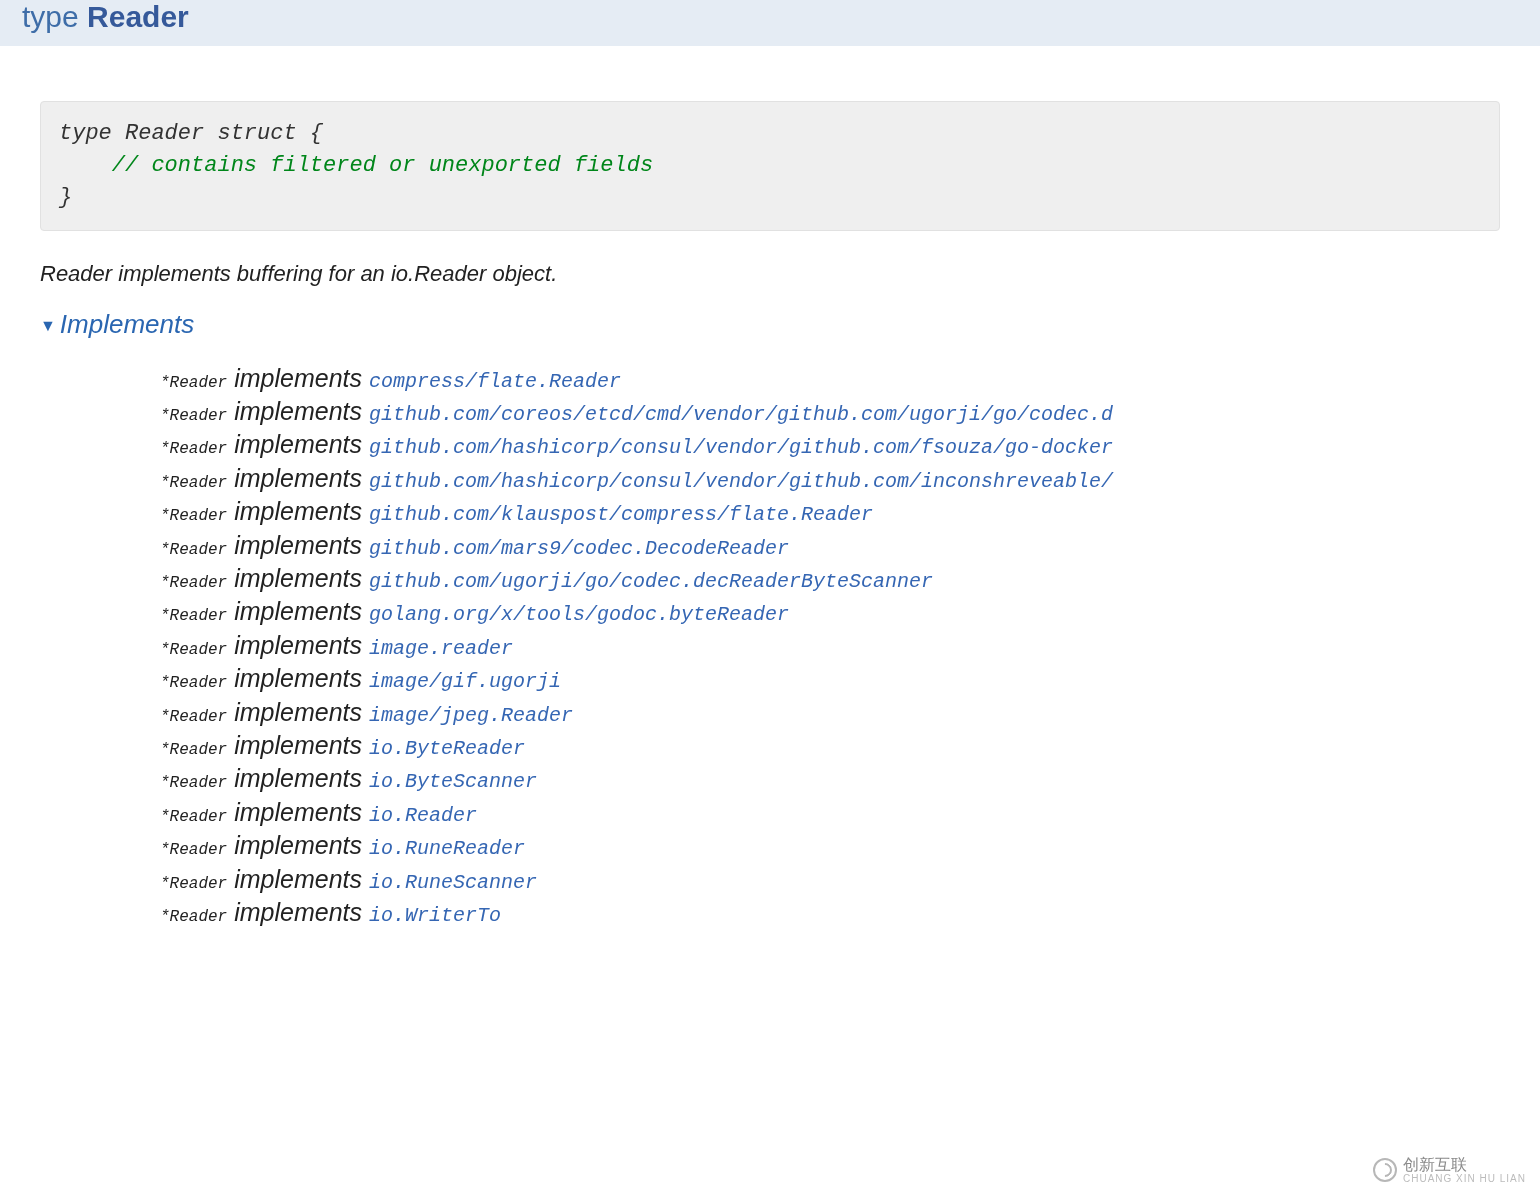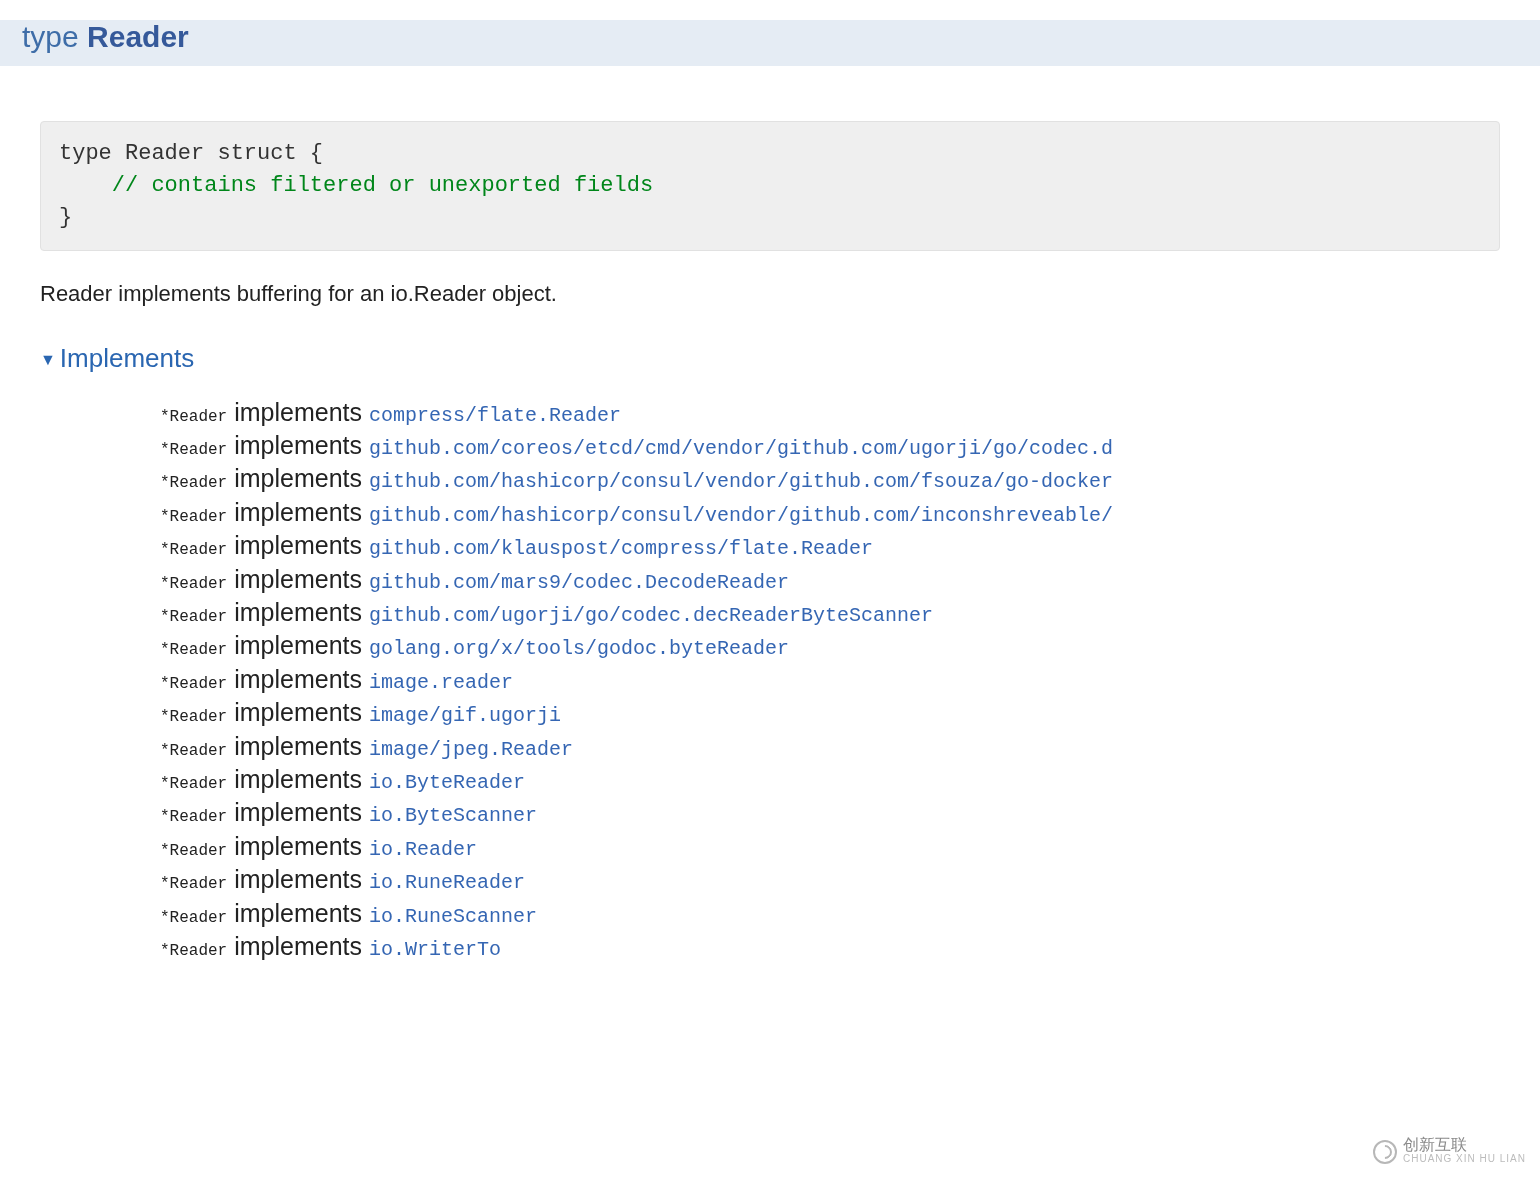--- a/index.html
+++ b/index.html
@@ -6,37 +6,37 @@
     margin: 0;
     padding: 0;
     font-family: -apple-system, BlinkMacSystemFont, "Helvetica Neue", Arial, sans-serif;
     color: #222;
     background: #fff;
     width: 1540px;
   }
   .header-band {
     background: #e5ecf4;
     padding: 0 16px 12px 22px;
-    margin-top: 20px;
   }
   .type-title {
     font-size: 30px;
     color: #3b5998;
     font-weight: 400;
   }
   .type-title .kw {
     color: #3e6da8;
     font-weight: 400;
   }
   .type-title .nm {
     color: #35599a;
     font-weight: 700;
   }
   .content {
     padding: 0 40px 30px 40px;
+    font-style: italic;
   }
   pre.codeblock {
     background: #efefef;
     border: 1px solid #e1e1e1;
     border-radius: 4px;
     padding: 16px 18px;
     font-family: "SFMono-Regular", ui-monospace, Menlo, Monaco, Consolas, "Courier New", monospace;
     font-size: 22px;
     line-height: 1.45;
     color: #333;
@@ -46,21 +46,21 @@
   }
   pre.codeblock .comment {
     color: #00861a;
   }
   .desc {
     font-size: 22px;
     margin-top: 30px;
     color: #222;
   }
   .collapser {
-    margin-top: 36px;
+    margin-top: 22px;
     color: #2a66b1;
     font-size: 26px;
     cursor: pointer;
   }
   .collapser .tri {
     font-size: 16px;
     vertical-align: 2px;
     margin-right: 4px;
     color: #2a66b1;
   }
@@ -85,27 +85,27 @@
   }
   a.pkg-link {
     color: #3566b3;
     text-decoration: none;
     font-family: "SFMono-Regular", ui-monospace, Menlo, Monaco, Consolas, "Courier New", monospace;
     font-size: 20px;
   }
   .watermark {
     position: fixed;
     right: 14px;
-    bottom: 20px;
+    bottom: 0;
     font-size: 13px;
     color: #9a9a9a;
     opacity: 0.9;
     font-family: Arial, sans-serif;
     display: flex;
-    align-items: flex-end;
+    align-items: center;
   }
   .watermark .wm-icon {
     width: 20px; height: 20px;
     border: 2px solid #b0b0b0;
     border-radius: 50%;
     margin-right: 6px;
     position: relative;
   }
   .watermark .wm-icon::before {
     content: "";

